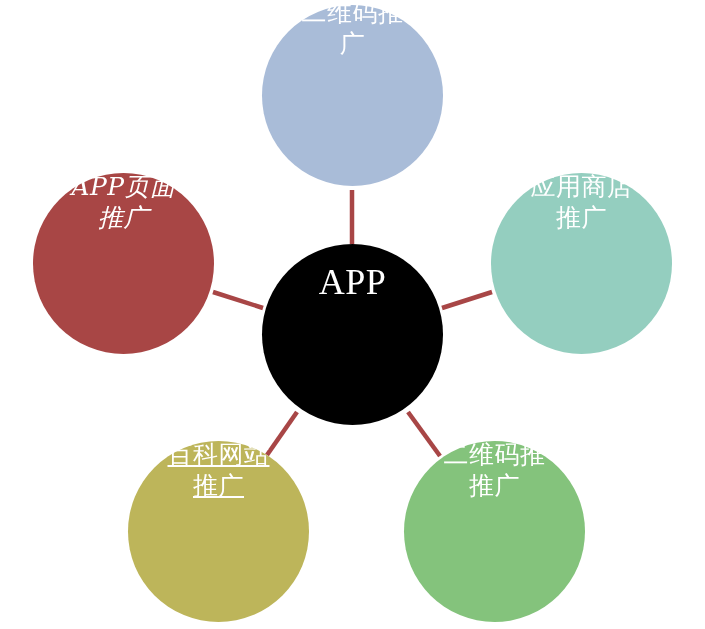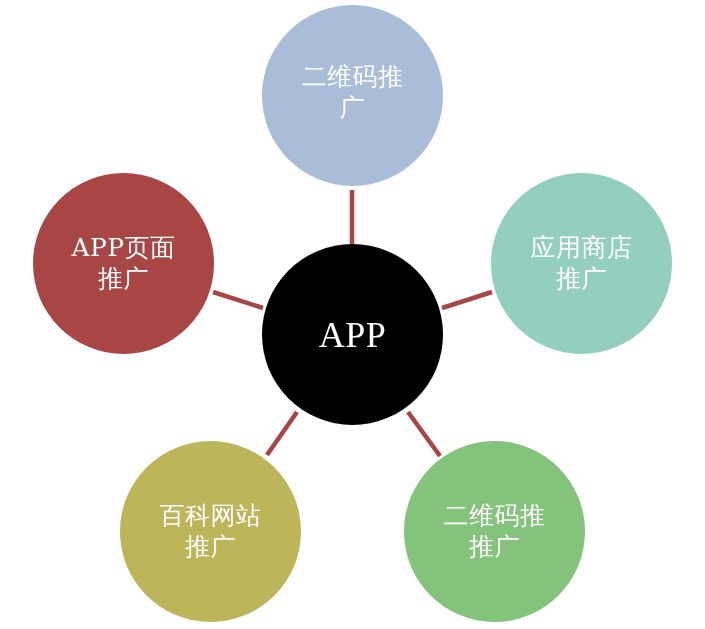--- a/index.html
+++ b/index.html
@@ -1,22 +1,22 @@
 <!DOCTYPE html>
 <html><head>
 <meta charset="utf-8">
 <style>
   html, body { margin:0; padding:0; background:#ffffff; }
   body { width:705px; height:629px; position:relative; overflow:hidden;
          font-family: "DejaVu Serif", "Liberation Serif", serif; }
   svg.links { position:absolute; left:0; top:0; width:705px; height:629px; }
-  .node { position:absolute; border-radius:50%; display:flex; align-items:center;
+  .node { position:absolute; border-radius:50%; display:flex; 
           justify-content:center; text-align:center; color:#ffffff; }
   .node .label { font-size:25px; line-height:31px; white-space:pre-line; letter-spacing:0.5px; }
-  .center .label { font-size:36px; line-height:40px; font-family:"Liberation Serif","DejaVu Serif",serif; }
+  .center .label { font-size:36px; line-height:40px; font-family:"Liberation Serif","DejaVu Serif",serif;margin-top:18px; }
 </style>
 </head>
 <body>
 
 <svg class="links" viewBox="0 0 705 629">
   <g stroke="#a84646" stroke-width="4.5" stroke-linecap="butt">
     <line x1="352" y1="190" x2="352" y2="244"></line>
     <line x1="492" y1="292" x2="442" y2="308"></line>
     <line x1="408" y1="412" x2="440" y2="456"></line>
     <line x1="297" y1="412" x2="267" y2="455"></line>
@@ -32,25 +32,25 @@
 <div class="node" style="left:491px; top:173px; width:181px; height:181px; background:#94cebf;">
   <span class="label" style="margin-top:-2px;">应用商店
 推广</span>
 </div>
 
 <div class="node" style="left:404px; top:441px; width:181px; height:181px; background:#84c37c;">
   <span class="label" style="margin-top:-2px;">二维码推
 推广</span>
 </div>
 
-<div class="node" style="left:120px; top:441px; width:181px; height:181px; background:#bdb55a;">
+<div class="node" style="left:128px; top:441px; width:181px; height:181px; background:#bdb55a;text-decoration:underline;">
   <span class="label" style="margin-top:-2px;">百科网站
 推广</span>
 </div>
 
-<div class="node" style="left:33px; top:173px; width:181px; height:181px; background:#a84645;">
+<div class="node" style="left:33px; top:173px; width:181px; height:181px; background:#a84645;font-style:italic;">
   <span class="label" style="margin-top:-2px;">APP页面
 推广</span>
 </div>
 
 <div class="node center" style="left:262px; top:244px; width:181px; height:181px; background:#000000;">
   <span class="label">APP</span>
 </div>
 
 </body></html>

